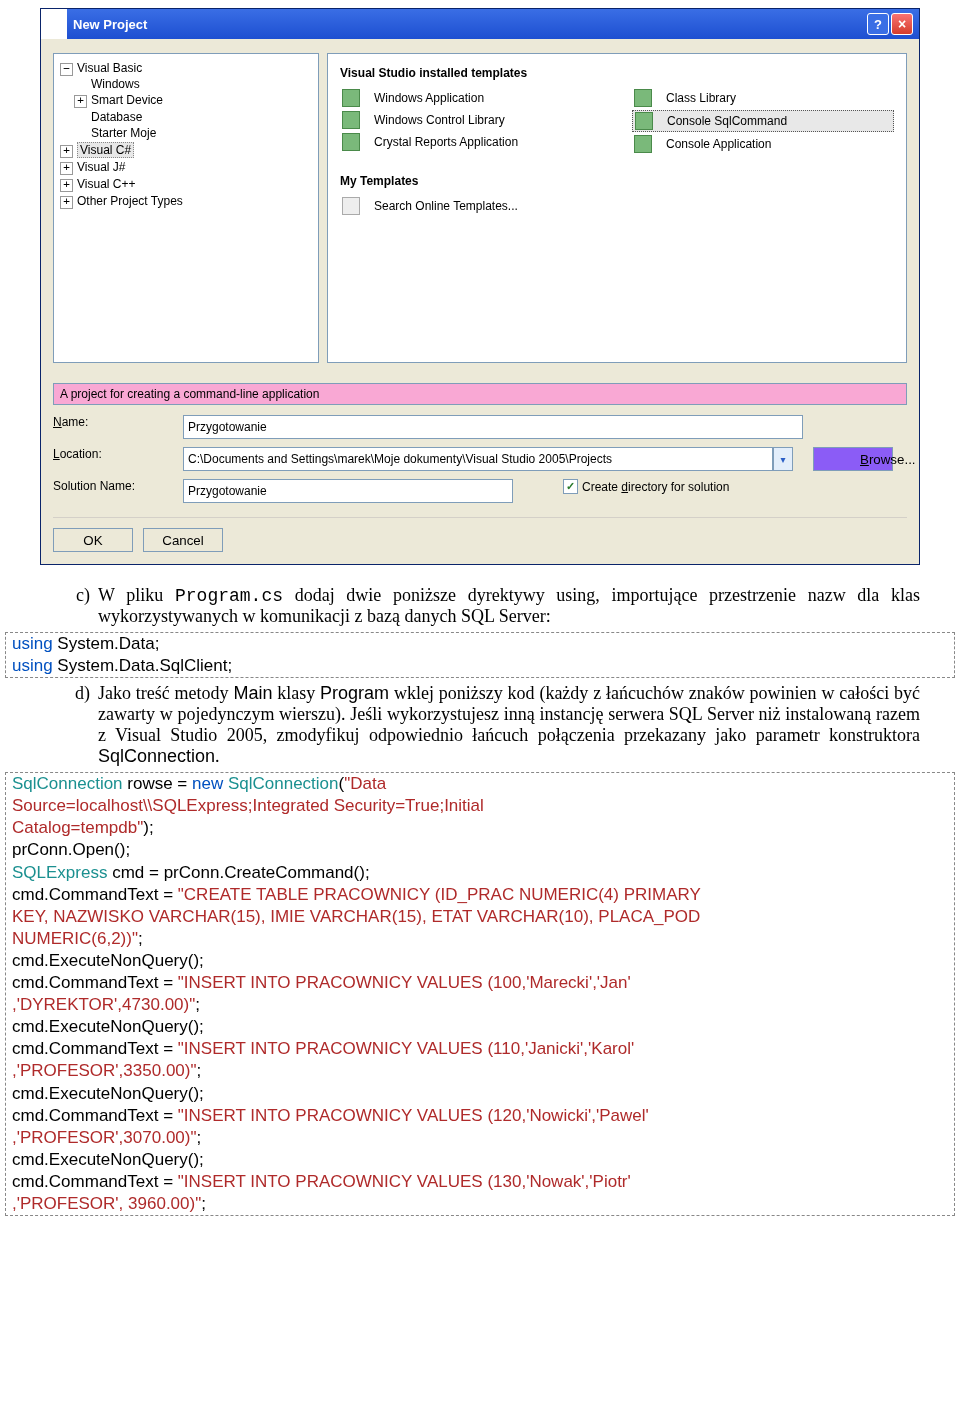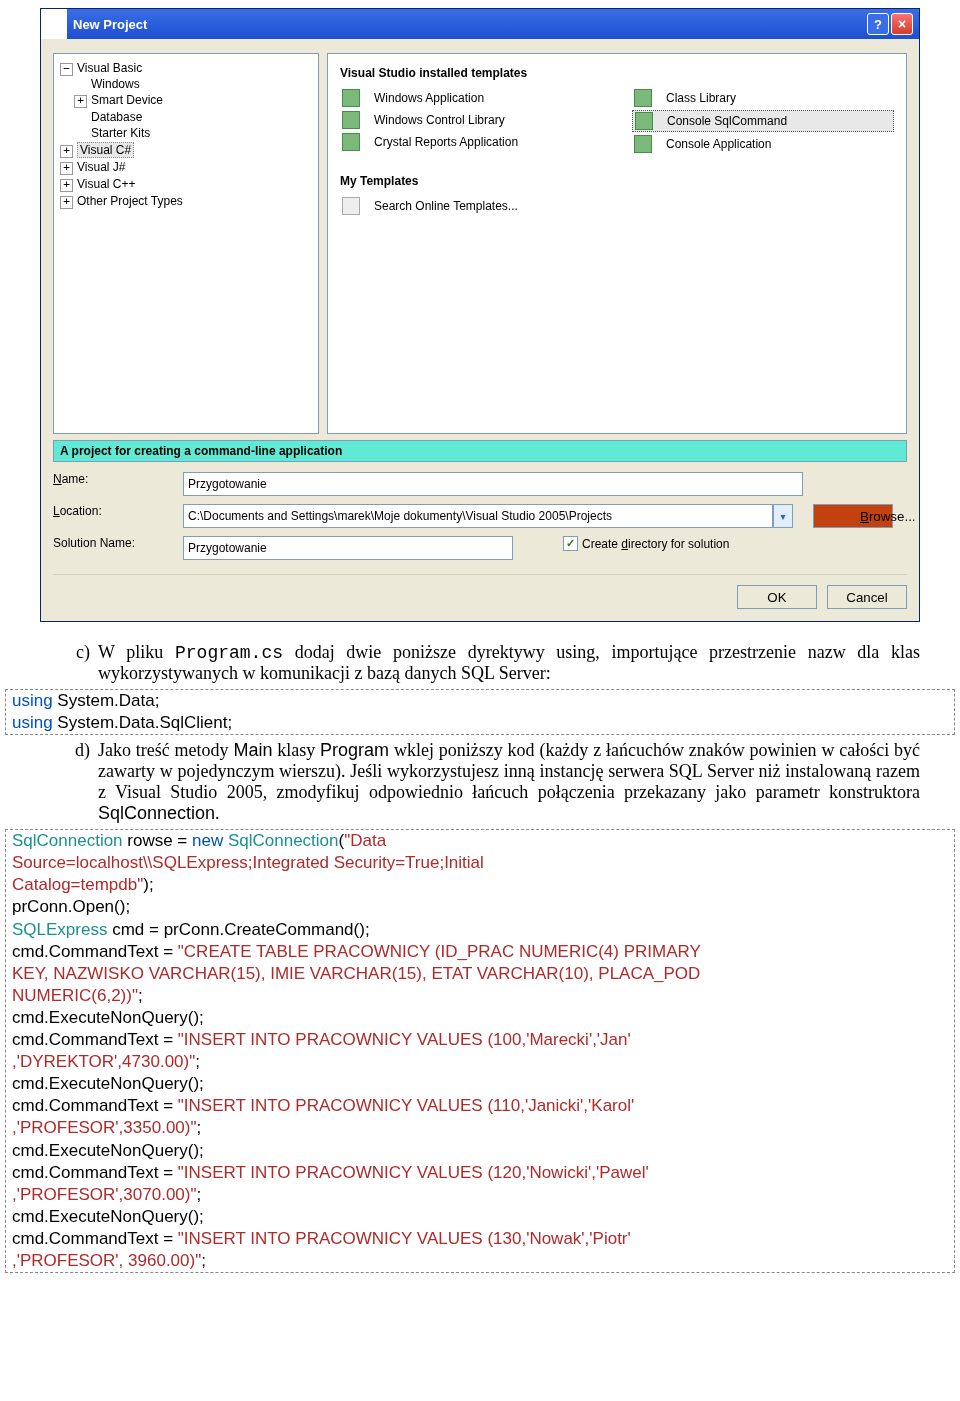--- a/index.html
+++ b/index.html
@@ -47,21 +47,21 @@
     .toolbar-right { display:flex; gap:4px; }
     .tbtn {
       width:22px; height:22px;
       border:1px solid #7f9db9;
       background:#fff;
       display:flex;align-items:center;justify-content:center;
     }
     .under { text-decoration: underline; }
     .panels {
       display:flex; margin-top:4px; gap:8px;
-      height: 381px;
+      height: 310px;
     }
     .tree-panel, .tmpl-panel {
       background:#fff;
       border:1px solid #7f9db9;
       overflow:auto;
     }
     .tree-panel { width:252px; padding:6px; }
     .tmpl-panel { flex:1; padding:8px 12px; }
     .tree ul { list-style:none; margin:0; padding-left:14px; }
     .tree > ul { padding-left:0; }
@@ -79,25 +79,24 @@
     }
     .tmpl-item.sel-tmpl { background:#e8e8e8; border:1px dotted #555; }
     .ticon {
       width:16px;height:16px;
       background:#7ab97a;
       border:1px solid #4a8a4a;
       display:inline-block;
     }
     .ticon.search{ background:#eee;border:1px solid #aaa;}
     .desc-bar {
-      margin-top:6px;
-      border:1px solid #7f9db9;
-      background:#5eead4;
+      margin-top:20px;
+      border:1px solid #7f9db9;
+      background:#f9a8d4;
       padding:3px 6px;
-      font-weight:bold;
     }
     .form-rows { margin-top:10px; }
     .frow { display:flex; align-items:flex-start; margin-bottom:8px; gap:10px; }
     .flabel { width:120px; }
     .input {
       border:1px solid #7f9db9;
       background:#fff;
       height:20px;
       padding:1px 4px;
       font-family:inherit;
@@ -108,35 +107,35 @@
     .combo-wrap .input{ flex:1;}
     .combo-btn {
       width:18px;height:22px;margin-left:0;
       border:1px solid #7f9db9;background:#e3eefb;
       display:flex;align-items:center;justify-content:center;
       color:#2a5ec6;font-size:10px;
     }
     .browse-btn {
       width:80px;height:24px;
       border:1px solid #7f9db9;
-      background:#c2410c;
+      background:#8b5cf6;
       margin-left:10px;
       padding-left:46px;
     }
     .input.sol { width:320px; }
     .chk-wrap { display:flex; align-items:center; gap:4px; margin-left:40px;}
     .chk {
       width:13px;height:13px;border:1px solid #7f9db9;background:#fff;
       display:inline-flex;align-items:center;justify-content:center;
       color:#2a7a2a;font-weight:bold;font-size:11px;
     }
     .dlg-buttons {
       border-top:1px solid #d4d0c8;
       margin-top:14px;padding-top:10px;
-      display:flex;justify-content:flex-end;gap:10px;
+      display:flex;gap:10px;
     }
     .btn {
       width:80px;height:24px;
       border:1px solid #7f9db9;
       background:#ece9d8;
     }
     .doc-text {
       font-family: "Times New Roman", serif;
       font-size: 18px;
       margin: 5px 40px 5px 40px;
@@ -171,21 +170,21 @@
   <div class="dialog-body">
 
     <div class="panels">
       <div class="tree-panel tree">
         <ul>
           <li><span class="exp">−</span><span>Visual Basic</span>
             <ul>
               <li><span class="noexp"></span><span>Windows</span></li>
               <li><span class="exp">+</span><span>Smart Device</span></li>
               <li><span class="noexp"></span><span>Database</span></li>
-              <li><span class="noexp"></span><span>Starter Kits</span></li>
+              <li><span class="noexp"></span><span>Starter Moje</span></li>
             </ul>
           </li>
           <li><span class="exp">+</span><span class="sel">Visual C#</span></li>
           <li><span class="exp">+</span><span>Visual J#</span></li>
           <li><span class="exp">+</span><span>Visual C++</span></li>
           <li><span class="exp">+</span><span>Other Project Types</span></li>
         </ul>
       </div>
 
       <div class="tmpl-panel">

